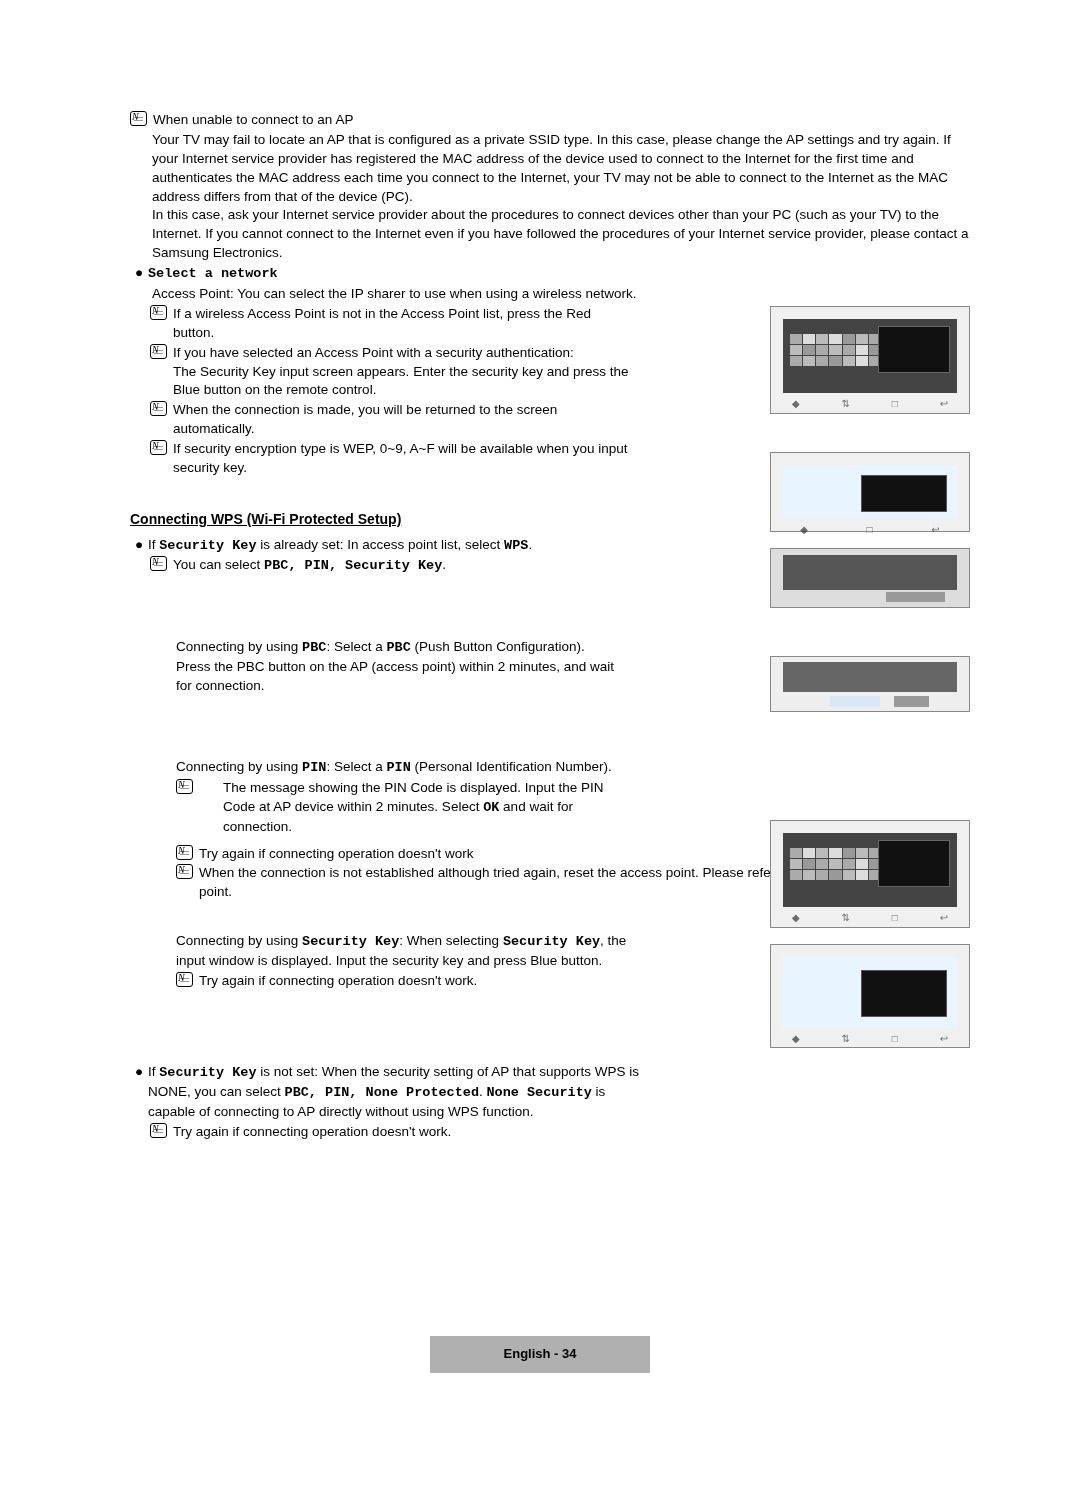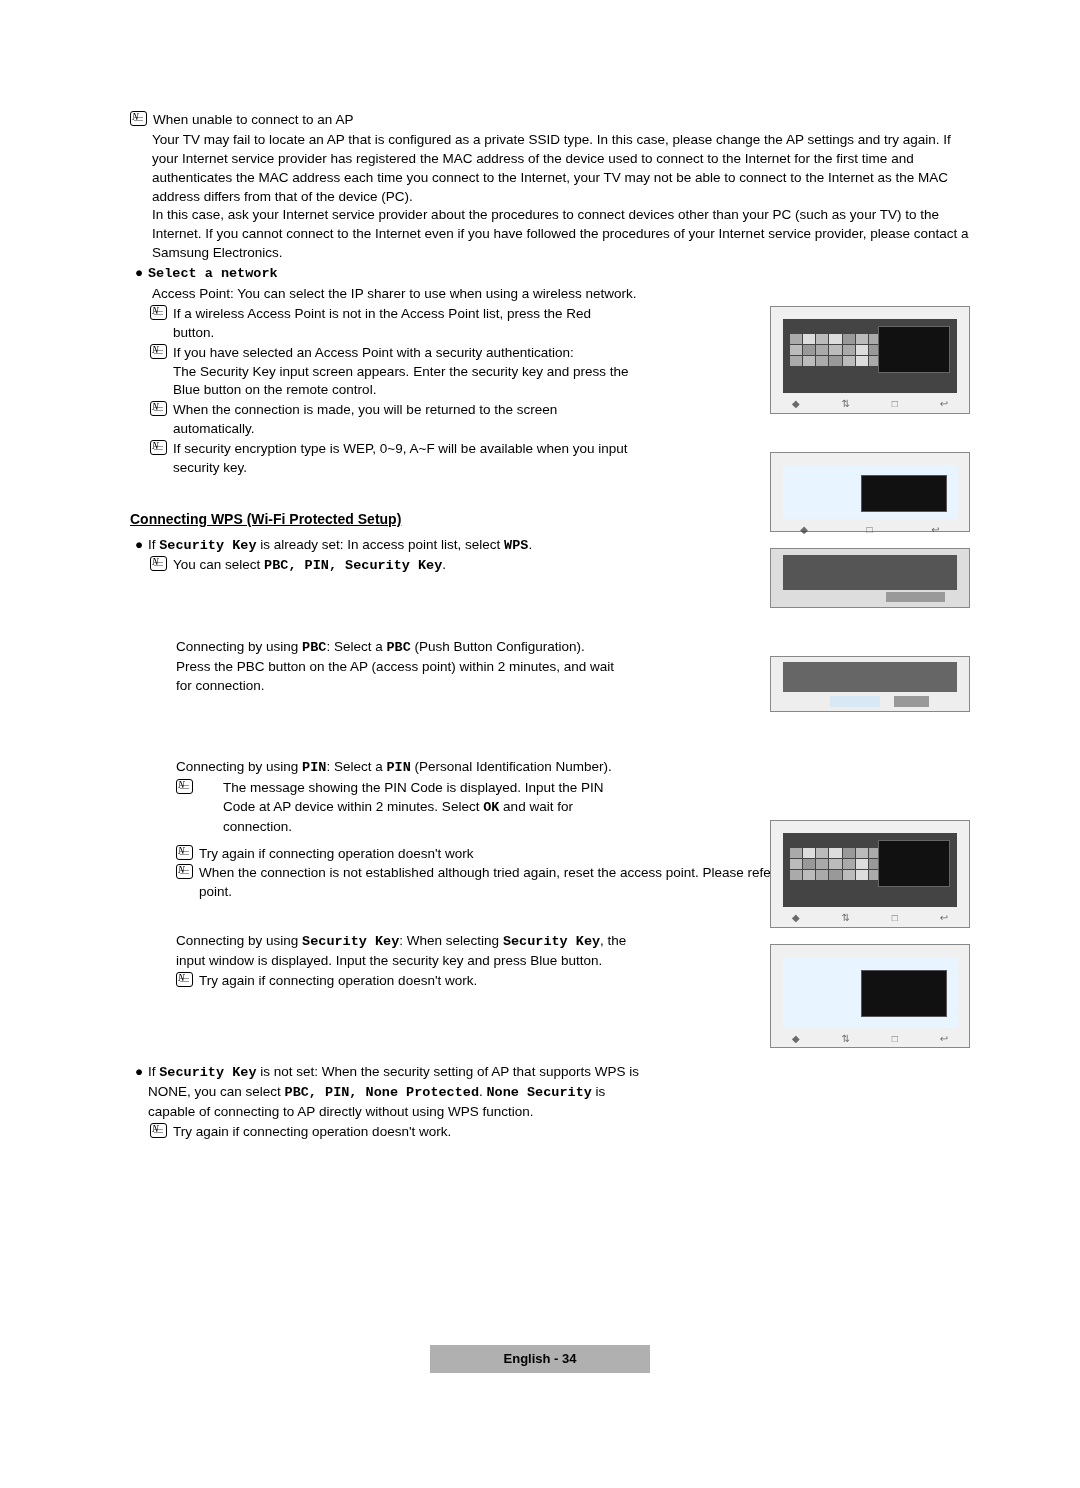--- a/index.html
+++ b/index.html
@@ -115,21 +115,21 @@
   .darklist {
     position:absolute; right:4%; top:10%; width:40%; height:60%;
     background:#111; border:1px solid #666;
   }
   .page-foot {
     position: absolute;
     left: 50%;
     transform: translateX(-50%);
     bottom: 115px;
     width: 220px;
-    height: 28px;
+    height: 37px;
     background: #b0b0b0;
     display:flex;align-items:center;justify-content:center;
     font-weight: bold;
     font-size: 13px;
   }
   b { font-weight: bold; font-family: Liberation Mono, monospace; }
   .wps-block { margin-top: 6px; }
 </style>
 </head>
 <body>

